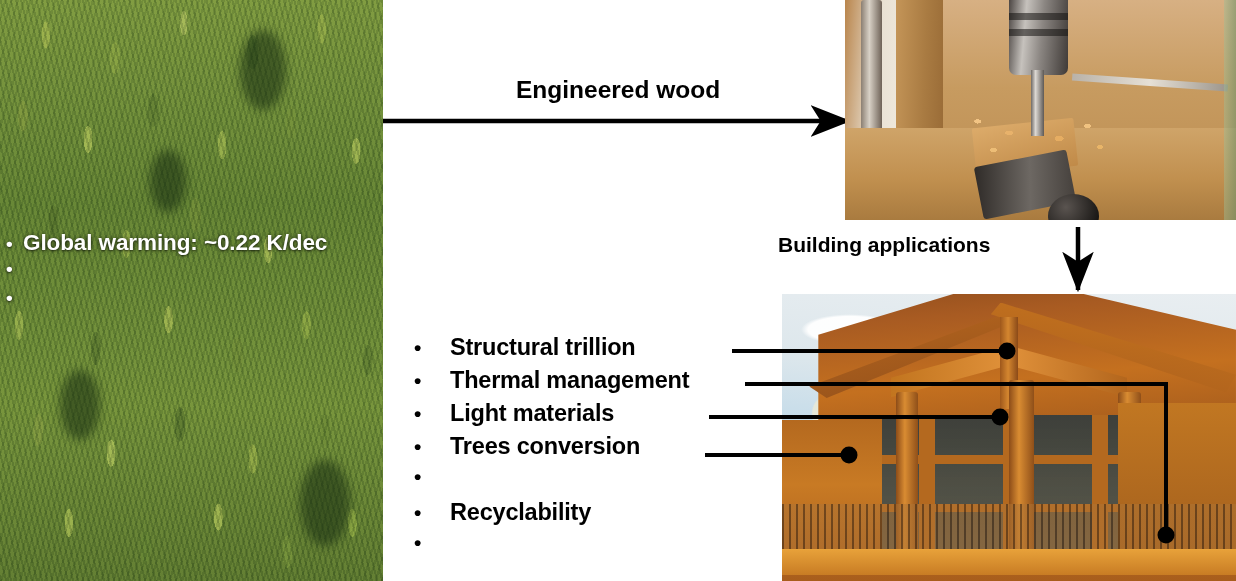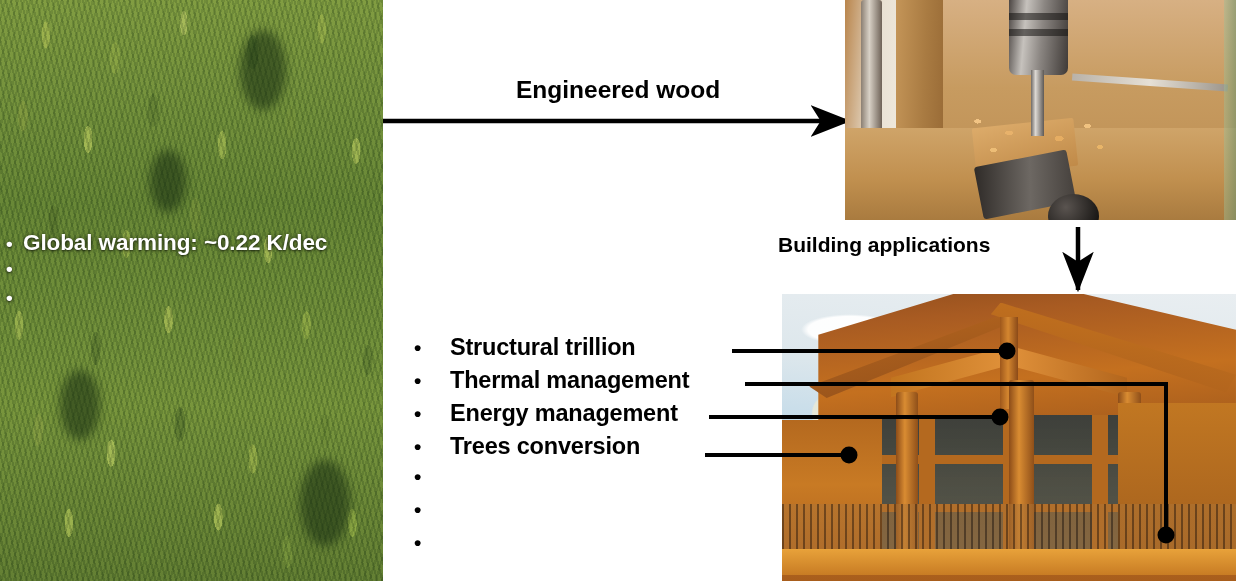--- a/index.html
+++ b/index.html
@@ -430,31 +430,32 @@
     <div class="row">
       <span class="dot">•</span>
       <span>Structural trillion</span>
     </div>
     <div class="row">
       <span class="dot">•</span>
       <span>Thermal management</span>
     </div>
     <div class="row">
       <span class="dot">•</span>
-      <span>Energy management</span>
+      <span>Light materials</span>
     </div>
     <div class="row">
       <span class="dot">•</span>
       <span>Trees conversion</span>
     </div>
     <div class="row">
       <span class="dot">•</span>
     </div>
     <div class="row">
       <span class="dot">•</span>
+      <span>Recyclability</span>
     </div>
     <div class="row">
       <span class="dot">•</span>
     </div>
   </div>
 
   <svg class="leaders">
 
     <path d="M732,351 L1007,351" stroke="#000" stroke-width="4" fill="none"></path>
     <circle cx="1007" cy="351" r="8.5" fill="#000"></circle>

